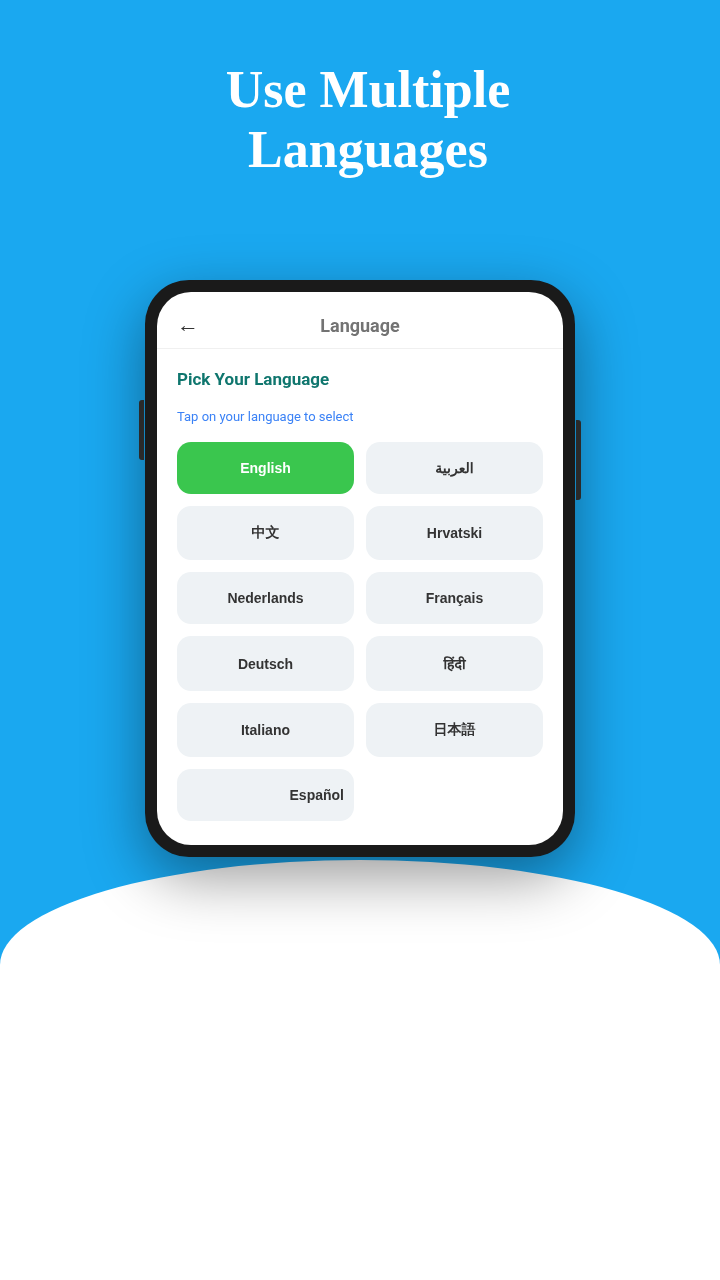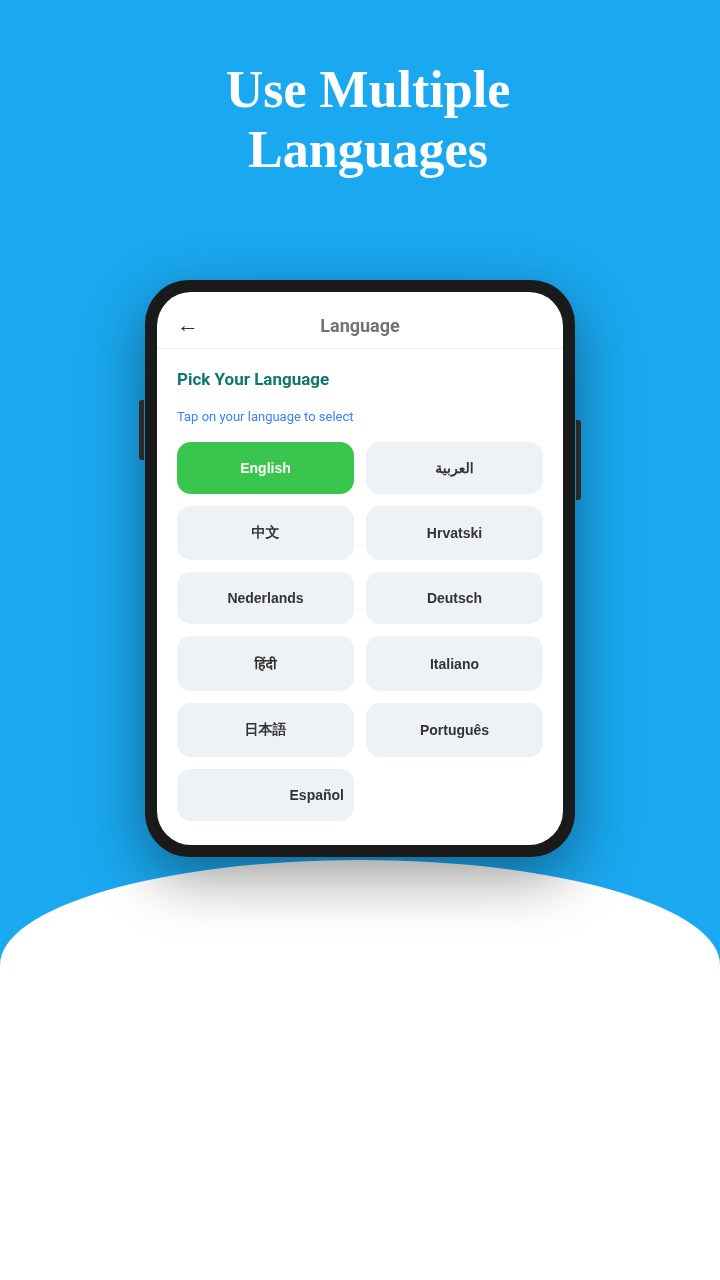--- a/index.html
+++ b/index.html
@@ -200,24 +200,24 @@
         <div class="pick-title">Pick Your Language</div>
         <div class="pick-subtitle">Tap on your language to select</div>
 
         <div class="language-grid" id="language-grid">
 
         <button class="lang-btn selected">English</button>
             <button class="lang-btn unselected">العربية</button>
             <button class="lang-btn unselected">中文</button>
             <button class="lang-btn unselected">Hrvatski</button>
             <button class="lang-btn unselected">Nederlands</button>
+            <button class="lang-btn unselected">Français</button>
             <button class="lang-btn unselected">Deutsch</button>
             <button class="lang-btn unselected">हिंदी</button>
             <button class="lang-btn unselected">Italiano</button>
             <button class="lang-btn unselected">日本語</button>
-            <button class="lang-btn unselected">Português</button>
             <button class="lang-btn unselected" style="grid-column: 1 / 2; text-align: right;">Español</button>
           </div>
       </div>
 
     </div>
   </div>
 </div>
 
 </body></html>

